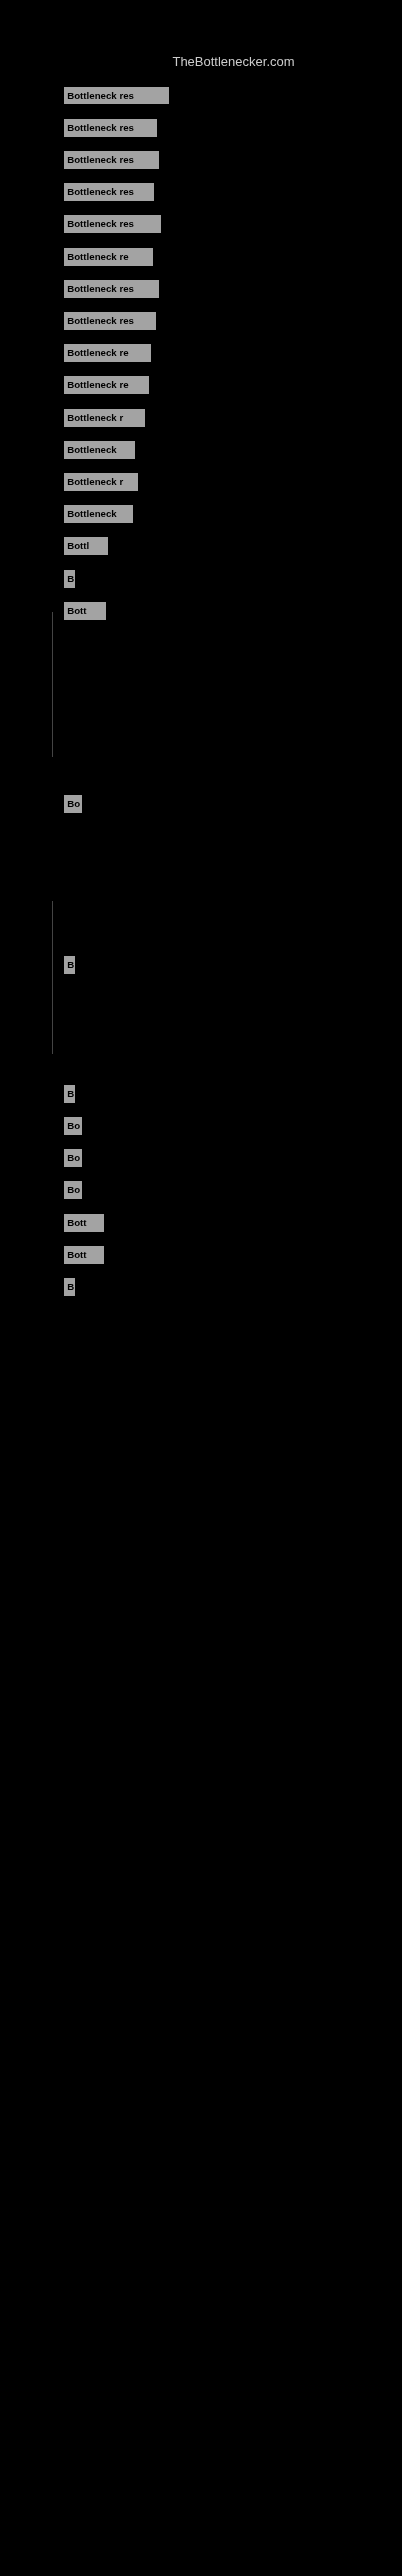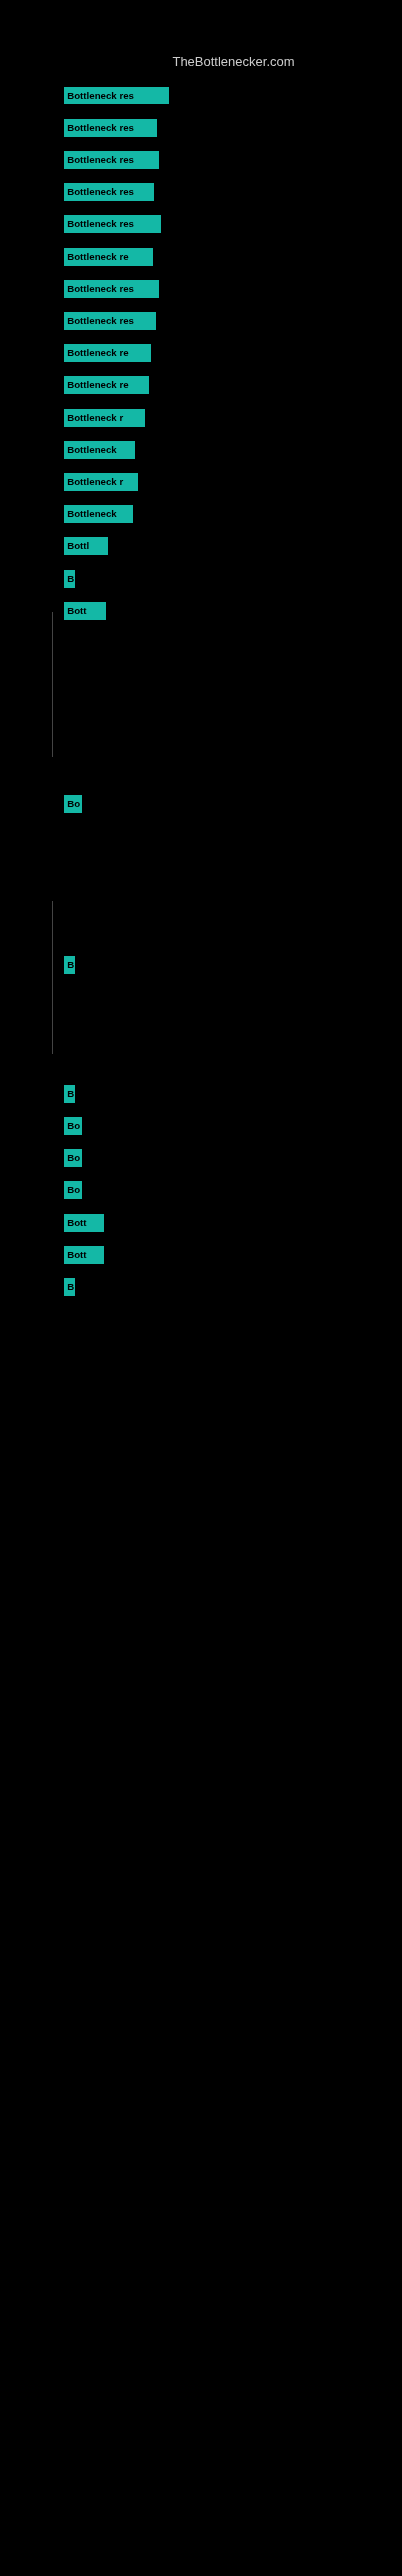--- a/index.html
+++ b/index.html
@@ -28,21 +28,21 @@
     }
 
     .bar-container {
       position: absolute;
       left: 0;
       display: flex;
       align-items: center;
     }
 
     .bar-label {
-      background-color: #14b8a6;
+      background-color: #a3a3a3;
       color: #000000;
       font-size: 9.7px;
       font-weight: bold;
       padding: 1.6px 3.2px;
       white-space: nowrap;
       overflow: hidden;
       height: 17.7px;
       display: flex;
       align-items: center;
     }

